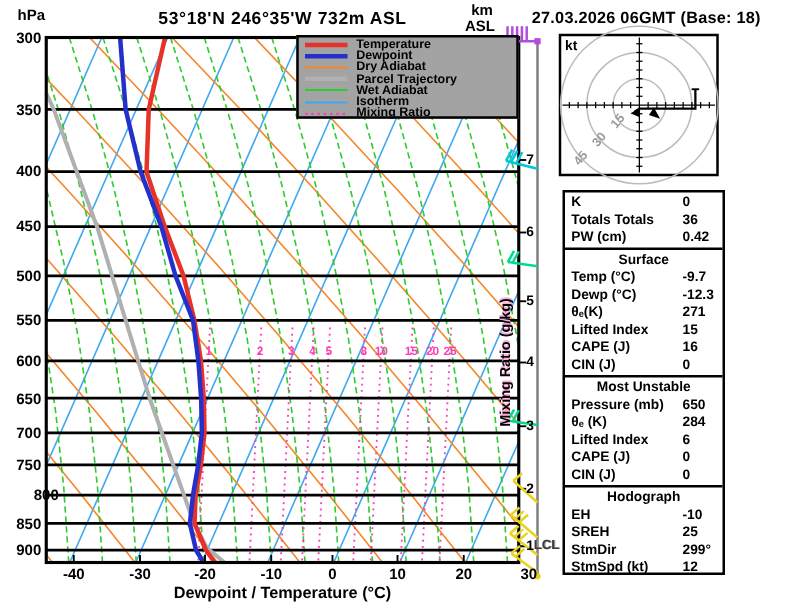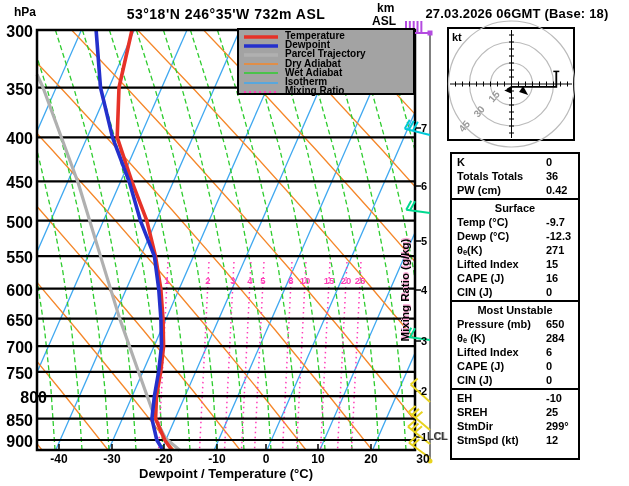--- a/index.html
+++ b/index.html
@@ -3,21 +3,21 @@
 <meta charset="utf-8">
 <style>
   html,body{margin:0;padding:0;background:#fff;}
   #canvas{position:relative;width:629px;height:486px;background:#fff;overflow:hidden;
           font-family:"Liberation Sans","DejaVu Sans",sans-serif;font-weight:bold;color:#000;}
   #gfx{position:absolute;left:0;top:0;}
   .abs{position:absolute;white-space:nowrap;}
   .t-title{font-size:14px;letter-spacing:.5px;}
   .t-date{font-size:13px;letter-spacing:.2px;}
   .t-unit{font-size:12px;}
-  .t-ptick{font-size:16px;width:33px;text-align:right;}
+  .t-ptick{font-size:12px;width:33px;text-align:right;}
   .t-xtick{font-size:12px;width:36px;text-align:center;}
   .t-xlabel{font-size:13px;}
   .t-km{font-size:11px;}
   .t-lcl{font-size:10.5px;color:#3a3a3a;text-shadow:1px 0 #9a9a9a;}
   .t-mix{font-size:11.5px;transform:rotate(-90deg);transform-origin:center;
          text-shadow:1.5px 0 #ffa9d9;}
   .t-kt{font-size:11px;}
   #legend{position:absolute;left:237px;top:28px;width:178px;height:67px;background:#a3a3a3;
           border:2px solid #000;box-sizing:border-box;padding:1px 0 0 4px;}
   .lrow{height:9.2px;display:flex;align-items:center;}
@@ -304,29 +304,29 @@
         <div class="llabel">Temperature</div>
       </div>
       <div class="lrow">
         <div class="lswatch"><svg width="36" height="8">
             <line x1="1" y1="4" x2="35" y2="4" stroke="#2430cc" stroke-width="3.5"></line>
           </svg></div>
         <div class="llabel">Dewpoint</div>
       </div>
       <div class="lrow">
         <div class="lswatch"><svg width="36" height="8">
+            <line x1="1" y1="4" x2="35" y2="4" stroke="#f5872a" stroke-width="1.6"></line>
+          </svg></div>
+        <div class="llabel">Dry Adiabat</div>
+      </div>
+      <div class="lrow">
+        <div class="lswatch"><svg width="36" height="8">
             <line x1="1" y1="4" x2="35" y2="4" stroke="#b0b0b0" stroke-width="3.5"></line>
           </svg></div>
         <div class="llabel">Parcel Trajectory</div>
-      </div>
-      <div class="lrow">
-        <div class="lswatch"><svg width="36" height="8">
-            <line x1="1" y1="4" x2="35" y2="4" stroke="#f5872a" stroke-width="1.6"></line>
-          </svg></div>
-        <div class="llabel">Dry Adiabat</div>
       </div>
       <div class="lrow">
         <div class="lswatch"><svg width="36" height="8">
             <line x1="1" y1="4" x2="35" y2="4" stroke="#2ecc2e" stroke-width="1.6"></line>
           </svg></div>
         <div class="llabel">Wet Adiabat</div>
       </div>
       <div class="lrow">
         <div class="lswatch"><svg width="36" height="8">
             <line x1="1" y1="4" x2="35" y2="4" stroke="#3fa8f0" stroke-width="1.6"></line>
@@ -357,20 +357,21 @@
       </div>
       <div class="sec">
         <div class="sec-title">Most Unstable</div>
         <div class="row"><span>Pressure (mb)</span><span class="rval">650</span></div>
         <div class="row"><span>θₑ (K)</span><span class="rval">284</span></div>
         <div class="row"><span>Lifted Index</span><span class="rval">6</span></div>
         <div class="row"><span>CAPE (J)</span><span class="rval">0</span></div>
         <div class="row"><span>CIN (J)</span><span class="rval">0</span></div>
       </div>
       <div class="sec">
+        <div class="sec-title">Hodograph</div>
         <div class="row"><span>EH</span><span class="rval">-10</span></div>
         <div class="row"><span>SREH</span><span class="rval">25</span></div>
         <div class="row"><span>StmDir</span><span class="rval">299°</span></div>
         <div class="row"><span>StmSpd (kt)</span><span class="rval">12</span></div>
       </div>
     </div>
 
 </div>
 
 </body></html>

